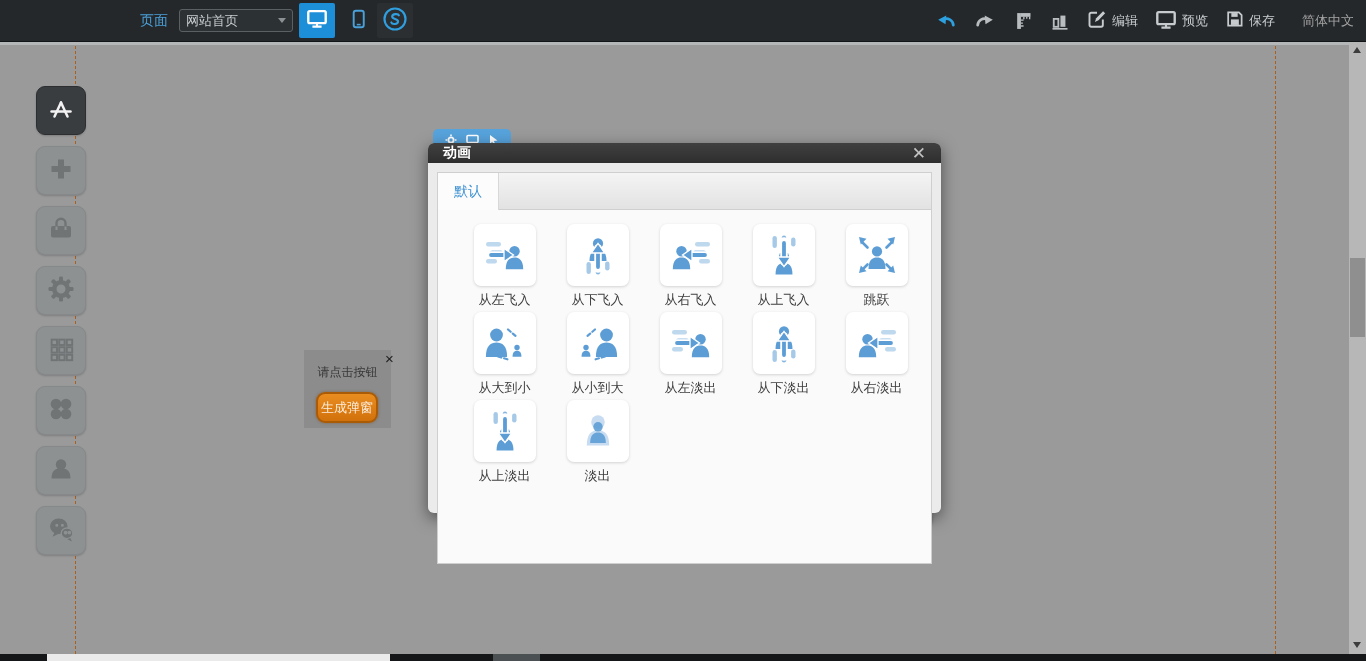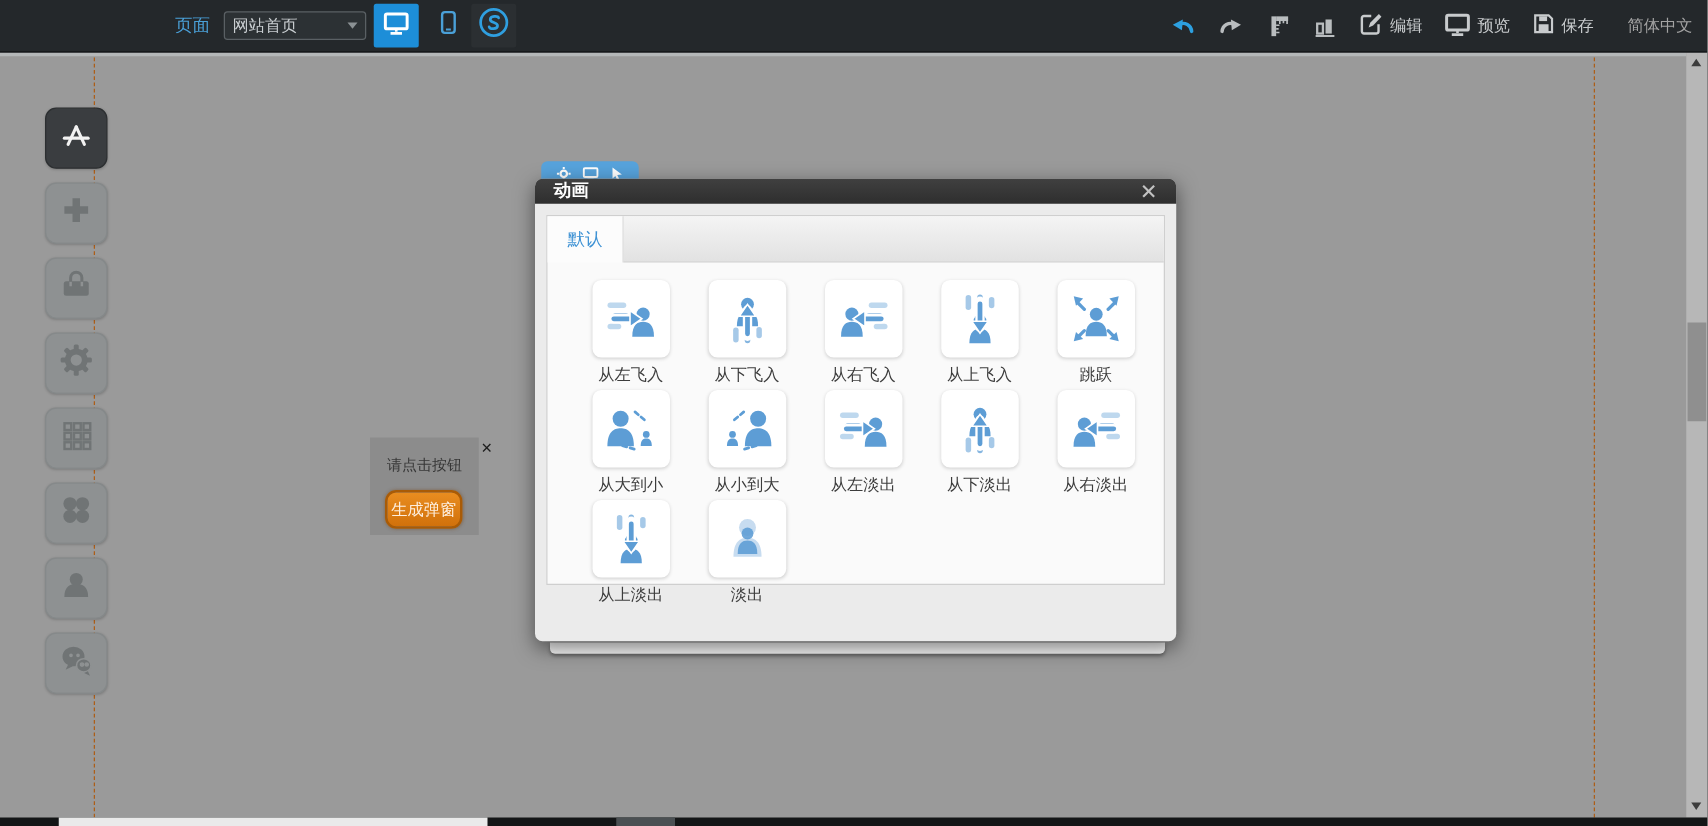--- a/index.html
+++ b/index.html
@@ -27,42 +27,42 @@
   
   .canvas-top-strip{position:absolute;left:0;top:41px;width:1349px;height:4px;background:#b4b7b8;z-index:3;}
   .guide{position:absolute;top:41px;bottom:7px;width:0;border-left:1px dashed #ad5e17;z-index:2;}
   
   .sidebar{position:absolute;left:36px;top:86px;display:flex;flex-direction:column;gap:11px;z-index:12;}
   .side-btn{width:50px;height:49px;border-radius:9px;background:#8e9192;border:1px solid #85898a;
             box-shadow:0 1px 2px rgba(0,0,0,.18);display:flex;align-items:center;justify-content:center;
             color:#707475;cursor:pointer;box-sizing:border-box;}
   .side-btn.active{background:#3a3d40;border-color:#2c2f31;color:#f2f2f2;}
   
-  .widget{position:absolute;left:296px;top:350px;width:87px;height:78px;background:#8c8c8c;z-index:10;}
+  .widget{position:absolute;left:304px;top:350px;width:87px;height:78px;background:#8c8c8c;z-index:10;}
   .widget-text{padding-top:14px;text-align:center;font-size:12px;color:#373737;}
   .widget-btn{position:absolute;left:12px;top:42px;width:62px;height:31px;box-sizing:border-box;
               background:linear-gradient(#e98d20,#d1710b);border:2px solid #a95b06;border-radius:9px;
               color:#fdeedd;font-size:13px;display:flex;align-items:center;justify-content:center;cursor:pointer;
               box-shadow:0 0 3px rgba(110,55,0,.45);}
   .widget-close{position:absolute;left:385px;top:352px;font-size:15px;color:#1d1d1d;line-height:14px;
               cursor:pointer;z-index:11;}
   
   .float-toolbar{position:absolute;left:433px;top:129px;width:78px;height:24px;background:#57a3dc;
               border-radius:5px 5px 0 0;display:flex;align-items:center;justify-content:center;gap:9px;
               z-index:20;color:#fff;}
   .white-bar{position:absolute;left:440px;top:514px;width:492px;height:9px;background:#f9f9f9;
               border-radius:0 0 4px 4px;box-shadow:0 2px 3px rgba(0,0,0,.35);z-index:20;}
   
   .modal{position:absolute;left:428px;top:143px;width:513px;height:370px;background:#ebebeb;border-radius:6px;
          box-shadow:0 5px 16px rgba(0,0,0,.5);z-index:30;}
   .modal-header{height:20px;background:linear-gradient(#404040,#2e2e2e);border-radius:6px 6px 0 0;
          display:flex;align-items:center;padding:0 15px;}
   .modal-title{color:#fff;font-size:14px;font-weight:bold;}
   .modal-close{margin-left:auto;color:#c2c2c2;font-size:17px;font-weight:bold;cursor:pointer;line-height:17px;}
-  .modal-body{margin:9px;height:296px;box-sizing:border-box;background:#fafafa;border:1px solid #cfcfcf;}
+  .modal-body{margin:9px;height:392px;box-sizing:border-box;background:#fafafa;border:1px solid #cfcfcf;}
   .tabbar{display:flex;height:37px;}
   .tab{width:60px;display:flex;align-items:center;justify-content:center;font-size:14px;cursor:pointer;}
   .tab.active{background:#fcfcfc;color:#3e92d4;border-right:1px solid #d8d8d8;}
   .tab-filler{flex:1;background:linear-gradient(#f4f4f4,#e2e2e2);border-bottom:1px solid #cfcfcf;}
   .anim-grid{display:flex;flex-wrap:wrap;padding:14px 0 0 14px;margin-left:6px;}
   .anim-item{width:93px;display:flex;flex-direction:column;align-items:center;margin-bottom:5px;cursor:pointer;}
   .anim-tile{width:62px;height:62px;background:#fff;border-radius:7px;box-shadow:0 1px 3px rgba(0,0,0,.16);
              display:flex;align-items:center;justify-content:center;}
   .anim-label{margin-top:6px;font-size:13px;color:#3c3c3c;line-height:15px;white-space:nowrap;}
   

